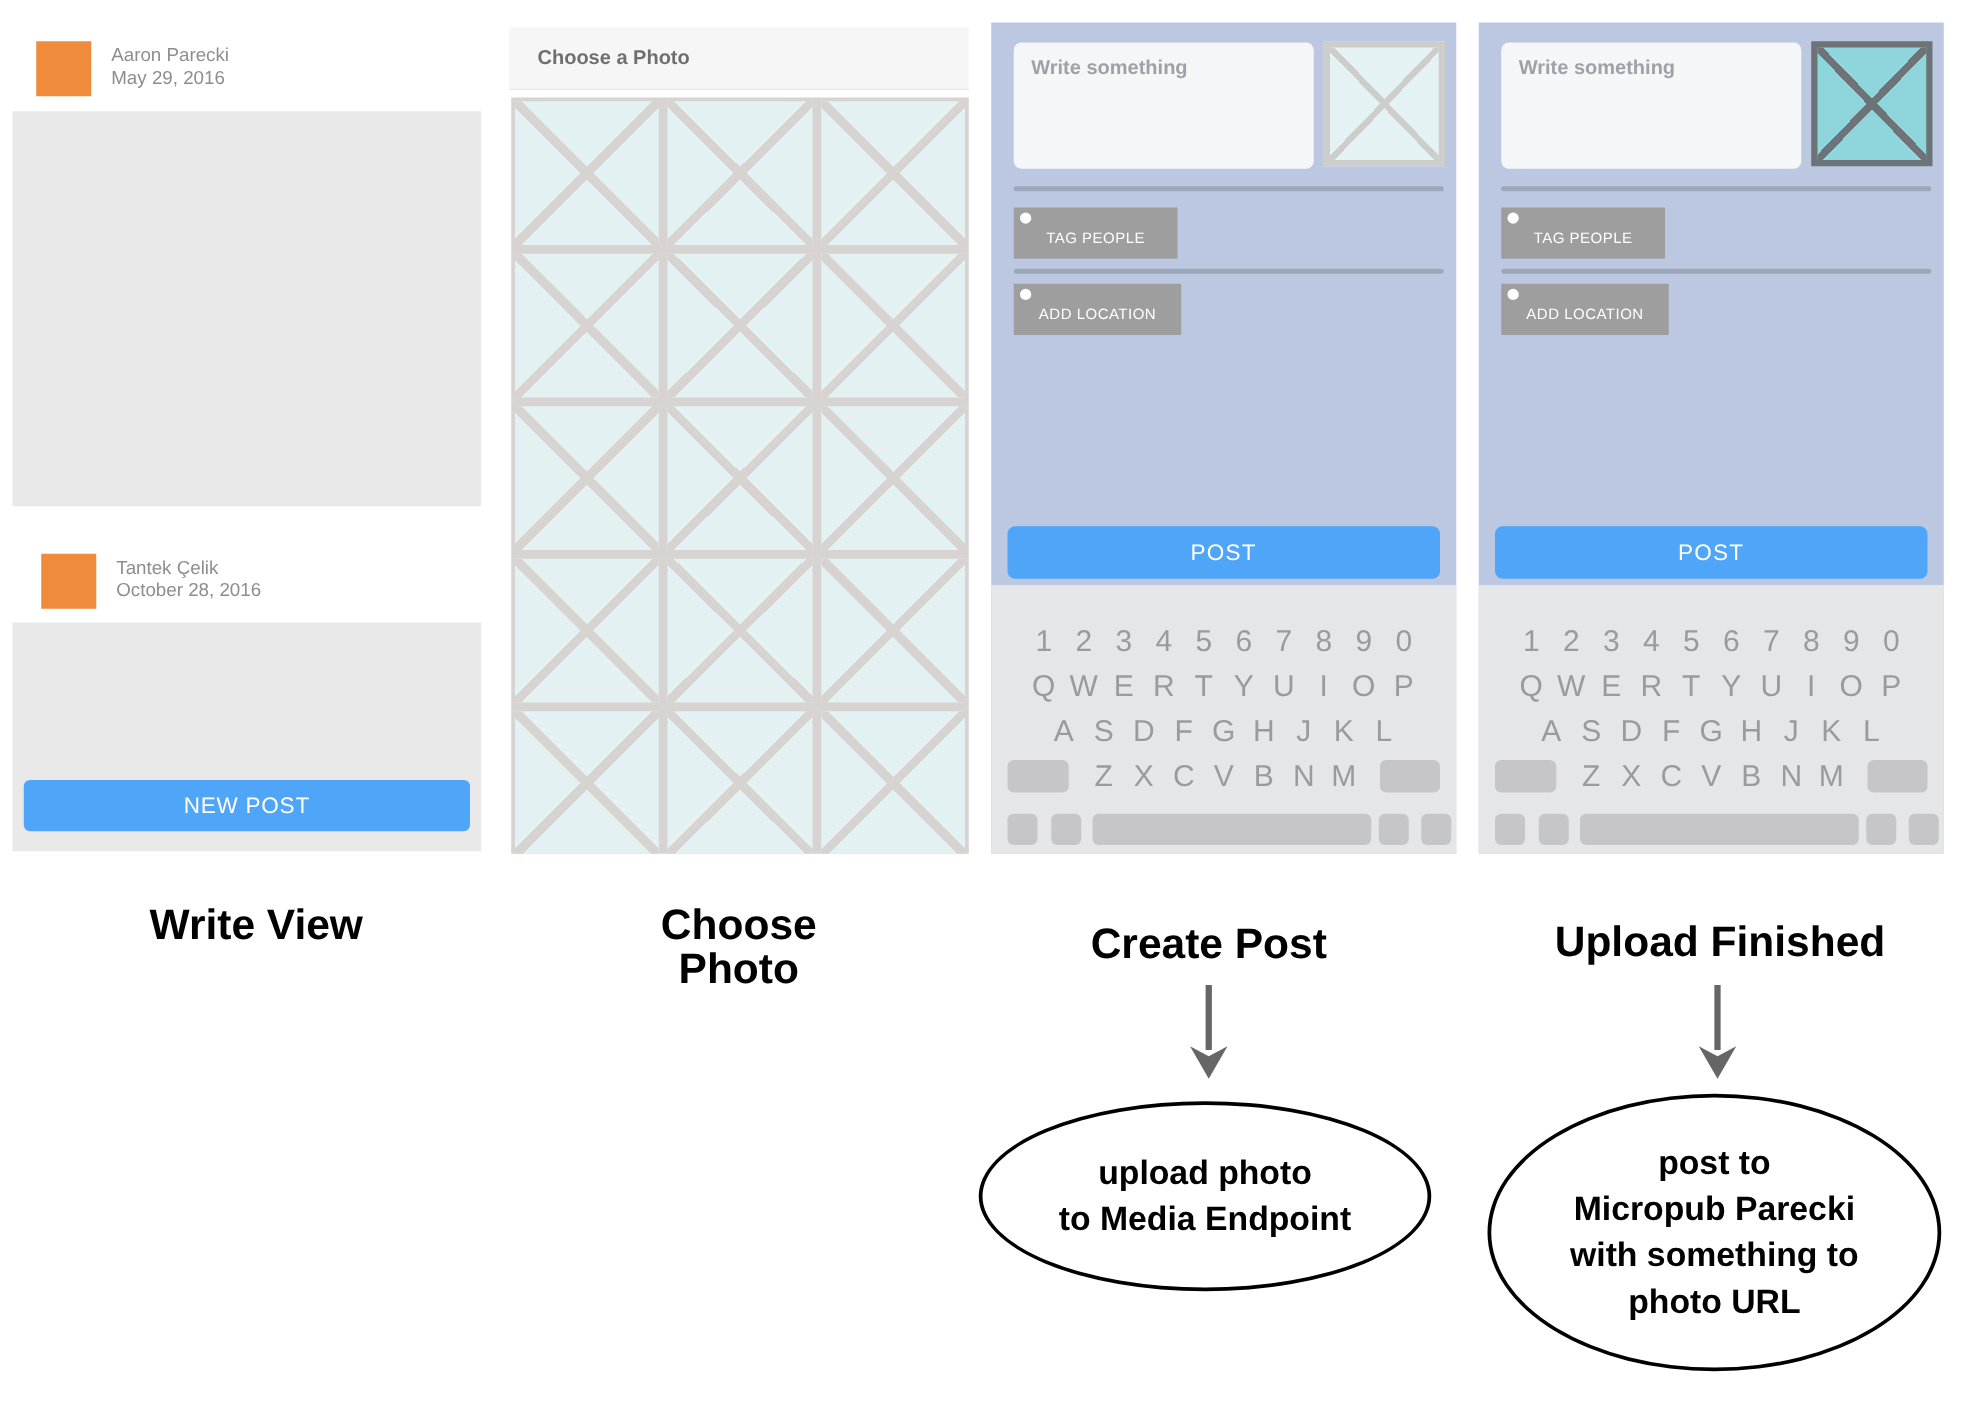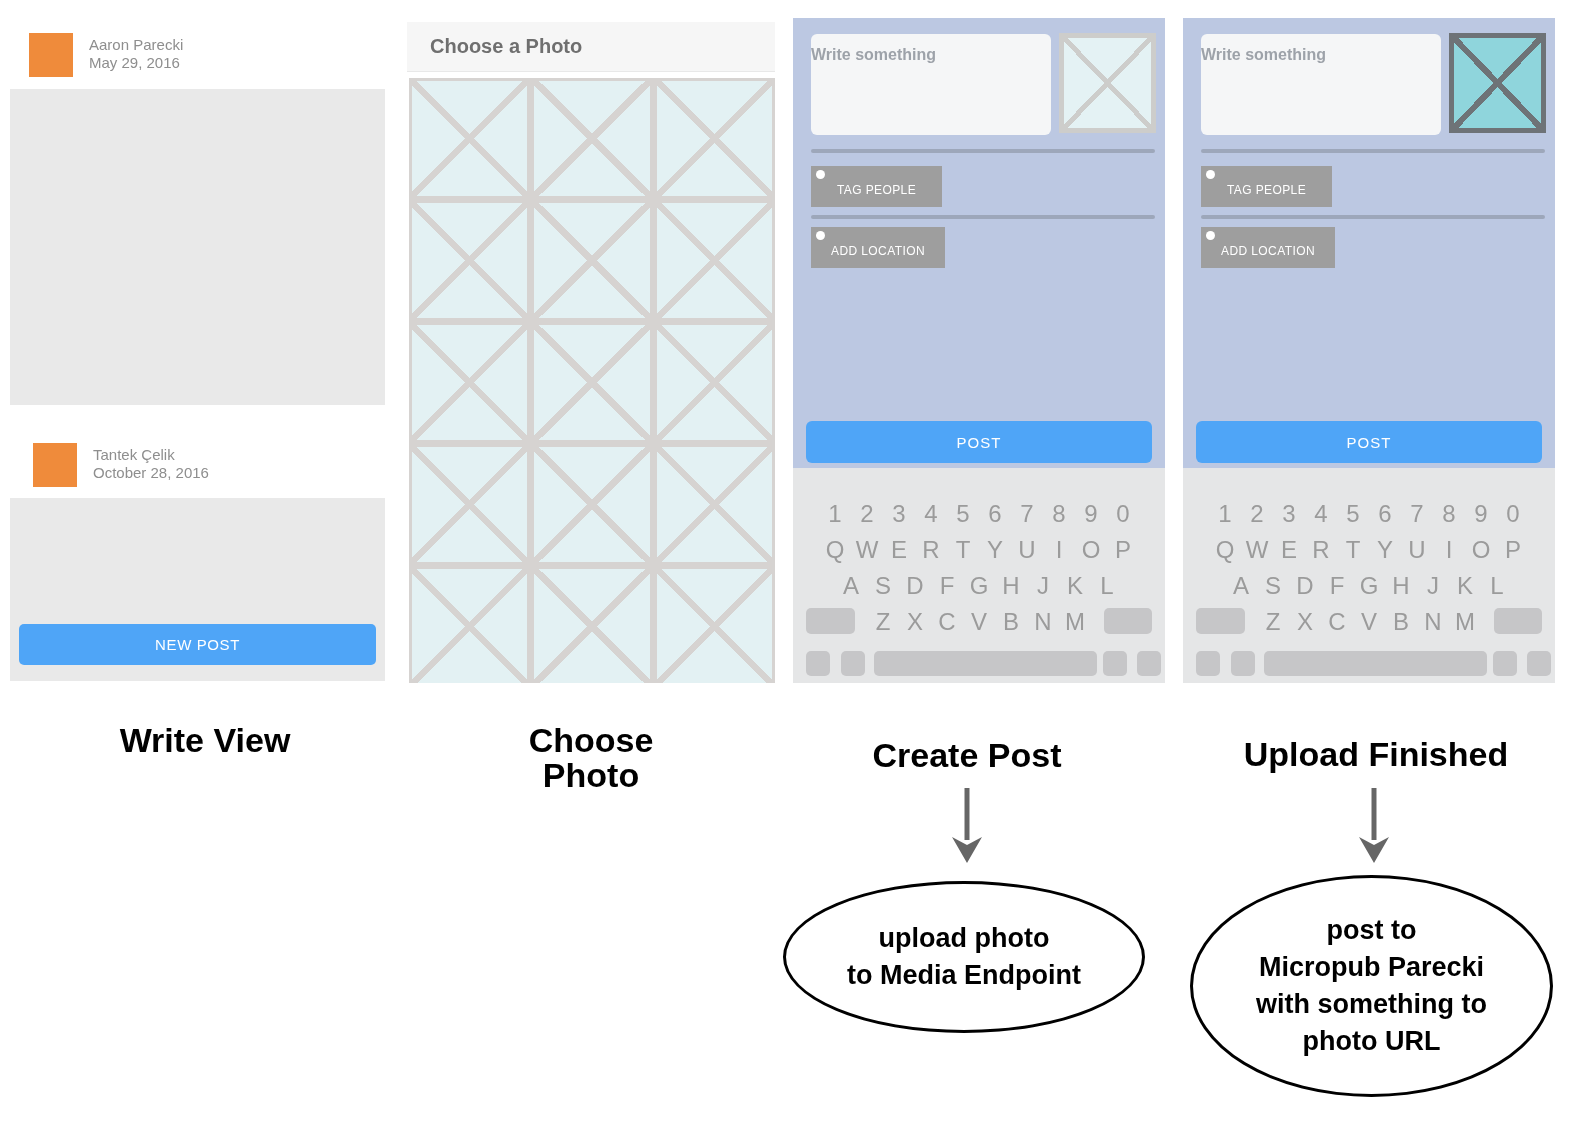--- a/index.html
+++ b/index.html
@@ -11,49 +11,49 @@
   .panel { position:absolute; }
 
   
   .panel-main { left:10px; top:26px; width:375px; height:657px; }
   .avatar { position:absolute; width:44px; height:44px; background:var(--avatar-orange,#EF8B3B); }
   .meta { position:absolute; }
   .author, .date { font-size:15px; color:#8E8E8E; line-height:18px; }
   .img-ph { position:absolute; background:#E9E9E9; }
   .blue-btn {
     position:absolute; background:var(--accent-blue,#4FA5F7); color:#fff; border:none;
-    border-radius:5px; font-size:15px; letter-spacing:0.6px; font-family:inherit;
+    border-radius:5px; font-size:18px; letter-spacing:0.6px; font-family:inherit;
     display:flex; align-items:center; justify-content:center; cursor:pointer;
   }
 
   
   .panel-choose { left:407px; top:22px; width:368px; height:661px; }
   .cp-header {
     position:absolute; left:0; top:0; width:100%; height:50px; background:#F6F6F6;
     border-bottom:1px solid #E8E8E8; display:flex; align-items:center; padding-left:23px;
-    font-weight:700; font-size:20px; color:#6F6F6F;text-align:right;
+    font-weight:700; font-size:16px; color:#6F6F6F;text-align:right;
   }
   .photo-grid {
     position:absolute; left:2px; top:56px; width:366px; height:605px; background:#D6D3D1;
     padding:3px; display:grid; grid-template-columns:repeat(3,1fr); grid-auto-rows:115px;
     gap:7px; overflow:hidden;
   }
   .x-pattern {
     background-image:
       linear-gradient(to top right, transparent calc(50% - var(--xw,3px)), var(--xc,#D6D3D1) calc(50% - var(--xw,3px)), var(--xc,#D6D3D1) calc(50% + var(--xw,3px)), transparent calc(50% + var(--xw,3px))),
       linear-gradient(to bottom right, transparent calc(50% - var(--xw,3px)), var(--xc,#D6D3D1) calc(50% - var(--xw,3px)), var(--xc,#D6D3D1) calc(50% + var(--xw,3px)), transparent calc(50% + var(--xw,3px)));
   }
   .tile { background-color:#E3F1F3; --xc:#D6D3D1; --xw:3.5px; cursor:pointer; }
 
   
   .panel-compose { top:18px; width:372px; height:665px; background:var(--panel-blue,#BCC8E2); }
   .compose-area { position:absolute; left:0; top:0; width:100%; height:450px; }
   .write-box {
     position:absolute; left:18px; top:16px; width:240px; height:101px;
-    background:#F5F6F7; border-radius:6px; padding:12px 0; cursor:text;
+    background:#F5F6F7; border-radius:6px; padding:12px 14px; cursor:text;
   }
   .ph-text { color:#9DA2A9; font-size:16px; font-weight:600; }
   .thumb { position:absolute; left:266px; top:15px; width:97px; height:100px; }
   .thumb-pale { background-color:#E4F2F4; border:5px solid #CDCDCB; --xc:#CDCDCB; --xw:2.5px; }
   .thumb-teal { background-color:var(--photo-teal,#8FD5DC); border:5px solid #6E7377; --xc:#6E7377; --xw:3px; }
   .divider { position:absolute; left:18px; width:344px; height:4px; background:#9DA7BA; border-radius:2px; }
   .gray-btn {
     position:absolute; left:18px; height:41px; background:#9E9E9E; border:none; color:#fff;
     font-size:12px; letter-spacing:0.4px; font-family:inherit; cursor:pointer;
     display:flex; align-items:center; justify-content:center; padding-top:6px;

